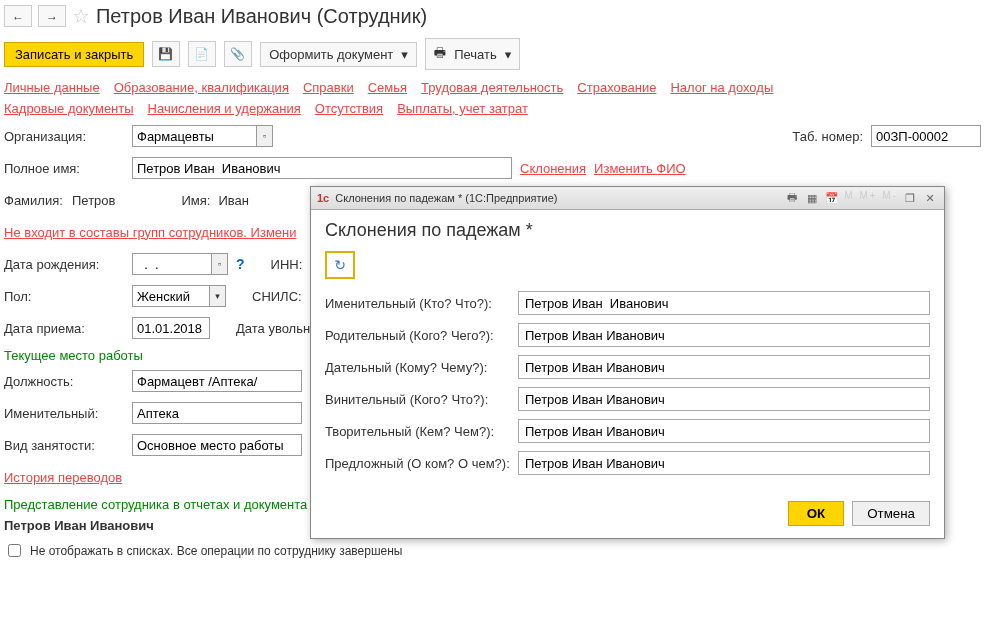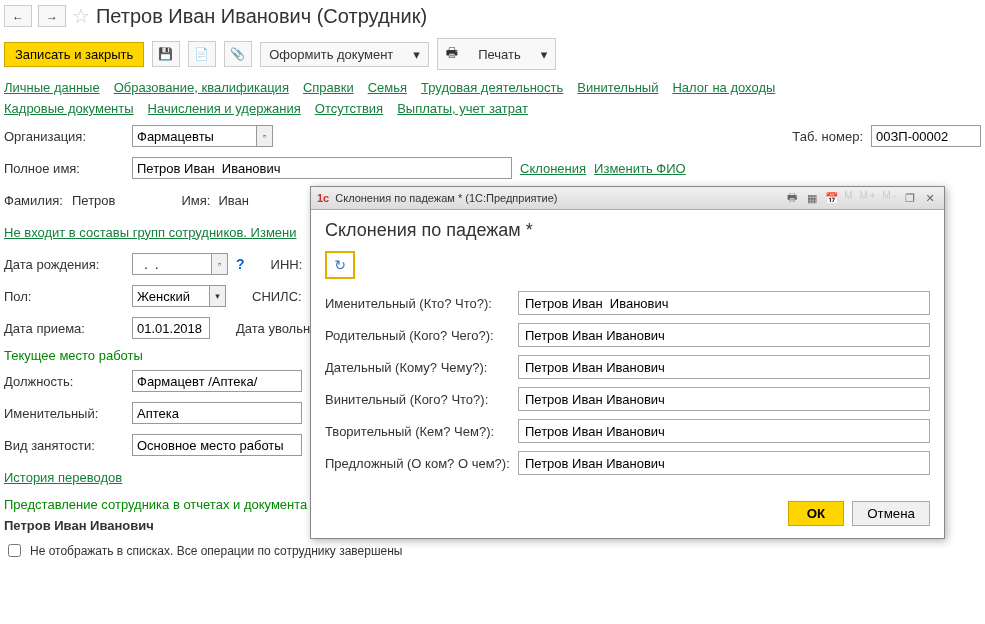--- a/index.html
+++ b/index.html
@@ -4,23 +4,23 @@
 <style>
 * { box-sizing: border-box; font-family: Arial, sans-serif; }
 body { margin: 0; padding: 4px; font-size: 12px; background: #fff; color: #333; width: 985px; position: relative; }
 .top-row { display: flex; align-items: center; gap: 6px; margin-bottom: 10px; }
 .nav-btn { width: 28px; height: 22px; border: 1px solid #ccc; background: #f8f8f8; display: flex; align-items: center; justify-content: center; cursor: pointer; }
 .star-icon { font-size: 20px; color: #ccc; }
 .page-title { font-size: 20px; font-weight: normal; color: #333; }
 .toolbar { display: flex; align-items: center; gap: 8px; margin-bottom: 10px; }
 .btn-yellow { background: #ffd500; border: 1px solid #cca500; padding: 4px 10px; font-size: 13px; cursor: pointer; }
 .icon-btn { width: 28px; height: 26px; border: 1px solid #ccc; background: #f8f8f8; display: flex; align-items: center; justify-content: center; cursor: pointer; }
-.btn-drop { border: 1px solid #ccc; background: #f8f8f8; padding: 4px 8px; font-size: 13px; cursor: pointer; display: flex; align-items: center; gap: 20px; }
+.btn-drop { border: 1px solid #ccc; background: #f8f8f8; padding: 4px 8px; font-size: 13px; cursor: pointer; display: flex; align-items: center; gap: 8px; }
 .links-row { display: flex; flex-wrap: wrap; gap: 14px; margin-bottom: 6px; }
-.link { color: #15803d; text-decoration: underline; cursor: pointer; font-size: 13px; }
+.link { color: #ef4444; text-decoration: underline; cursor: pointer; font-size: 13px; }
 .form-row { display: flex; align-items: center; gap: 8px; margin-bottom: 8px; min-height: 24px; }
 .label { font-size: 13px; min-width: 120px; }
 .label-sm { font-size: 13px; }
 .input { border: 1px solid #999; padding: 2px 4px; font-size: 13px; height: 22px; background: #fff; }
 .select-wrap { position: relative; display: inline-flex; }
 .section-green { color: #008800; font-size: 13px; margin: 8px 0 6px; }
 .emp-name { font-weight: bold; font-size: 13px; margin: 6px 0; }
 .checkbox-row { display: flex; align-items: center; gap: 6px; margin-top: 8px; }
 .combo-btn { width: 16px; height: 22px; border: 1px solid #999; border-left: none; background: #f0f0f0; font-size: 9px; display: flex; align-items: center; justify-content: center; }
 .q-mark { color: #0066cc; font-weight: bold; font-size: 14px; }
@@ -66,21 +66,21 @@
       <span>▾</span>
     </div>
 </div>
 
 <div class="links-row">
   <span class="link">Личные данные</span>
   <span class="link">Образование, квалификация</span>
   <span class="link">Справки</span>
   <span class="link">Семья</span>
   <span class="link">Трудовая деятельность</span>
-  <span class="link">Винительный</span>
+  <span class="link">Страхование</span>
   <span class="link">Налог на доходы</span>
 </div>
 <div class="links-row" style="margin-bottom:8px;">
   <span class="link">Кадровые документы</span>
   <span class="link">Начисления и удержания</span>
   <span class="link">Отсутствия</span>
   <span class="link">Выплаты, учет затрат</span>
 </div>
 
 <div class="form-row">

